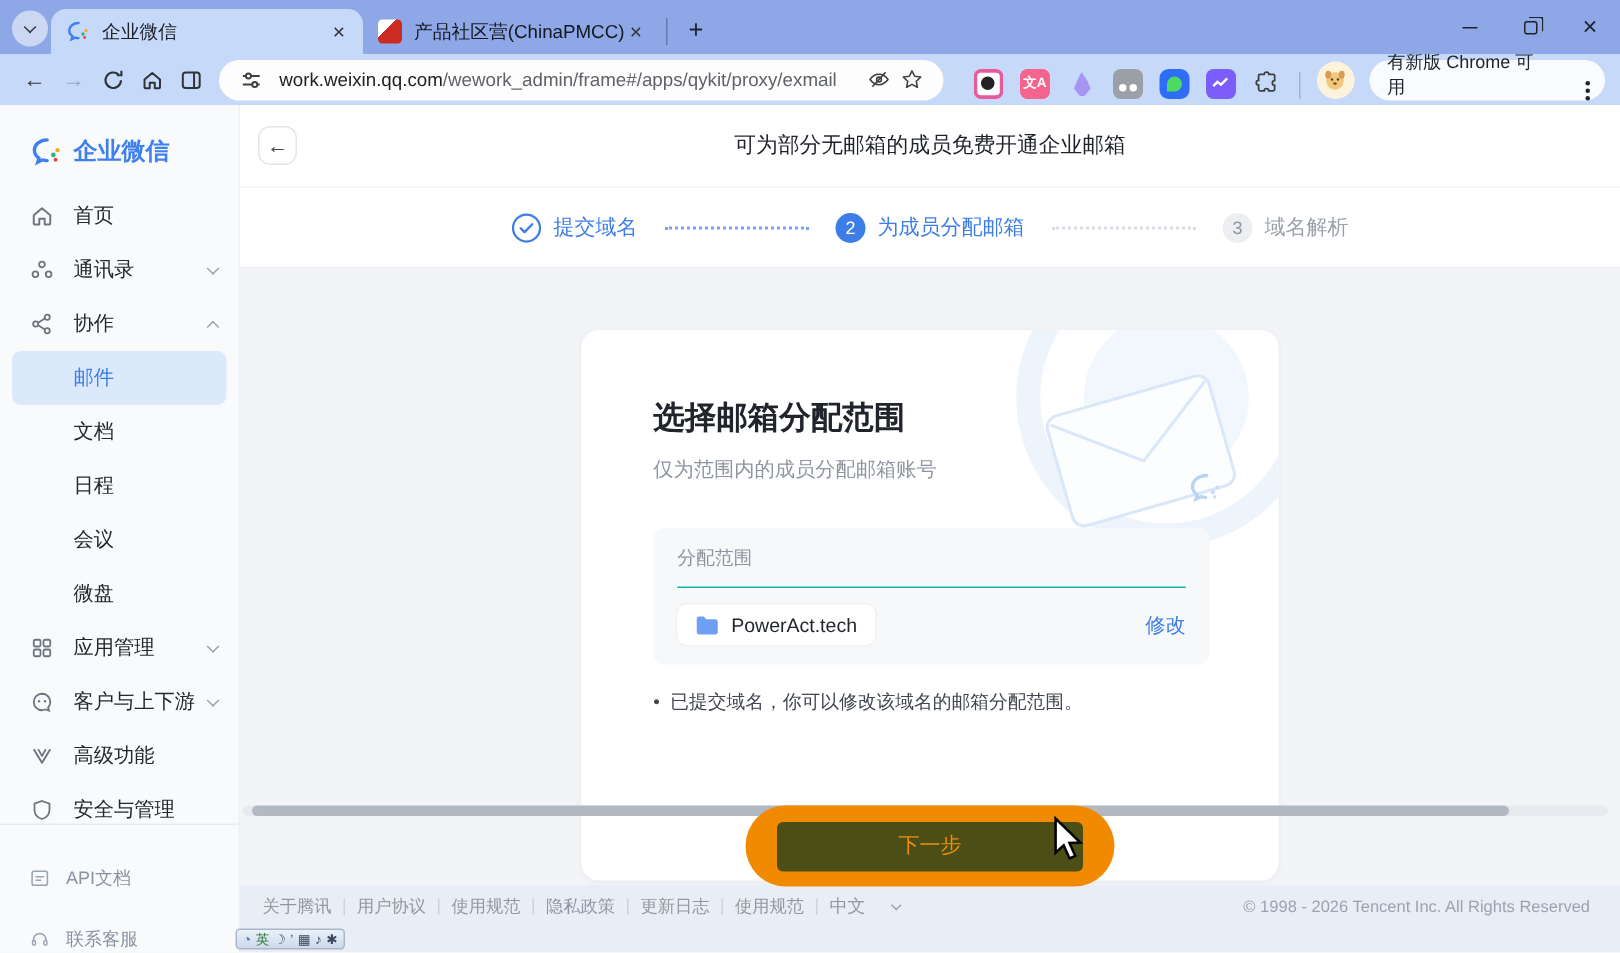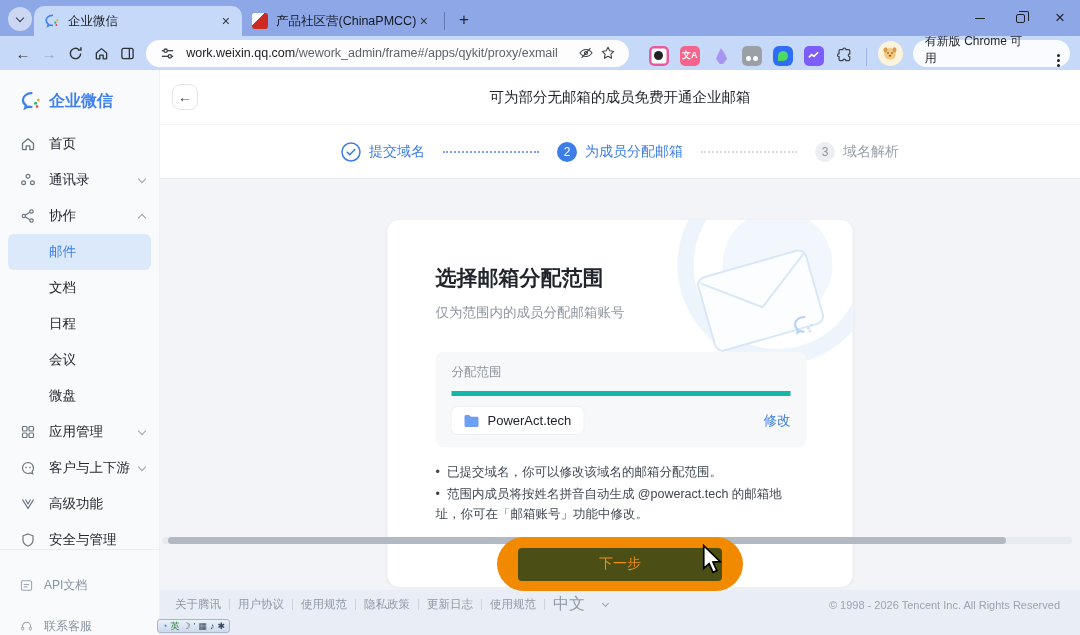--- a/index.html
+++ b/index.html
@@ -80,39 +80,39 @@
   .step.pending .slabel { color:#9aa1ab; }
   .conn { width:96px; border-top:2px dotted #78a3ec; margin:0 18px; }
   .conn.gray { border-top-color:#d8dce1; }
 
   .content { position:absolute; left:0; right:0; top:110px; bottom:45px; background:#f2f4f7; }
   .card { position:absolute; left:50%; transform:translateX(-50%); top:40px; width:465px; height:367px; background:#fff; border-radius:12px; box-shadow:0 1px 4px rgba(30,40,60,.05); overflow:hidden; }
   .card-deco { position:absolute; top:0; right:0; width:240px; height:160px; pointer-events:none; }
   .c-title { margin:44px 48px 0; font-size:21px; font-weight:bold; color:#21252b; position:relative; }
   .c-sub { margin:12px 48px 0; font-size:13.5px; color:#8f959e; position:relative; }
   .scope-box { margin:30px 46px 0 48px; background:#f7f8fa; border-radius:8px; padding:0 16px; position:relative; }
-  .scope-label { padding:12px 0 10px; font-size:12.5px; color:#8f959e; border-bottom:5px solid #14b8a6; }
+  .scope-label { padding:12px 0 10px; font-size:12.5px; color:#8f959e; border-bottom:1px solid #14b8a6; }
   .scope-row { padding:11px 0 13px; display:flex; align-items:center; }
   .chip { background:#fff; border-radius:6px; padding:6px 12px; display:flex; align-items:center; gap:8px; font-size:13px; color:#21252b; box-shadow:0 0 0 1px #f0f1f3; }
   .modify { margin-left:auto; color:#3d7de8; font-size:13.5px; }
   .bullets { margin:15px 48px 0; font-size:12.5px; color:#41464f; line-height:20px; }
   .bullet-row { margin-bottom:2px; }
   .bullet-dot { margin-right:7px; }
 
   .next-hl { position:absolute; left:50%; transform:translateX(-50%); top:467px; width:246px; height:54px; background:#f28a00; border-radius:27px; display:flex; align-items:center; justify-content:center; z-index:40; }
   .next-btn { width:204px; height:33px; background:#4c4f15; border-radius:4px; color:#ef8f0a; font-size:14px; display:flex; align-items:center; justify-content:center; }
   .cursor { position:absolute; left:203px; top:7px; z-index:50; }
 
   .hscroll { position:absolute; left:2px; right:8px; bottom:46px; height:7px; border-radius:4px; background:#e7eaef; z-index:10; }
   .hthumb { position:absolute; left:6px; top:0; width:838px; height:7px; border-radius:4px; background:#b3b9c3; }
 
   .footer { position:absolute; left:0; right:0; bottom:0; height:45px; background:#e9eef6; display:flex; align-items:center; padding:0 20px 16px 15px; z-index:5; }
   .flink { font-size:11.5px; color:#8f98a5; }
   .fsep { width:1px; height:11px; background:#ccd3dc; margin:0 8px; }
-  .flang { display:flex; align-items:center; gap:18px; font-size:16px; color:#8f98a5; }
+  .flang { display:flex; align-items:center; gap:18px; font-size:12px; color:#8f98a5; }
   .fcaret { width:5px;height:5px;border-right:1.2px solid #9aa3b0;border-bottom:1.2px solid #9aa3b0;transform:rotate(45deg);margin-top:-2px;}
   .copyright { margin-left:auto; font-size:11px; color:#9aa3b0; }
 
   .ime { position:absolute; left:157px; top:619px; height:14px; background:linear-gradient(#eaf1fa,#cdd9ea); border:1px solid #a9b6c9; border-radius:3px; display:flex; align-items:center; gap:3px; padding:0 4px; z-index:60; font-size:9px; color:#3c4a5e; }
   .ime i { font-style:normal; line-height:12px; }
 </style>
 </head>
 <body>
 
 <div class="win">
@@ -423,21 +423,20 @@
                     <path d="M1 2.5C1 1.7 1.7 1 2.5 1h3.2l1.6 1.8h6.2c.8 0 1.5.7 1.5 1.5v7.2c0 .8-.7 1.5-1.5 1.5h-11C1.7 13 1 12.3 1 11.5z" fill="#6d9ff2"></path>
                   </svg>
                 <span>PowerAct.tech</span>
               </div>
               <span class="modify">修改</span>
             </div>
           </div>
 
           <div class="bullets">
             <div class="bullet-row"><span class="bullet-dot">•</span><span>已提交域名，你可以修改该域名的邮箱分配范围。</span></div>
-            <div class="bullet-row"><span class="bullet-dot">•</span><span>范围内成员将按姓名拼音自动生成 @poweract.tech 的邮箱地址，你可在「邮箱账号」功能中修改。</span></div>
           </div>
         </div>
 
         <div class="hscroll">
           <div class="hthumb"></div>
         </div>
       </div>
 
       <div class="next-hl">
         <div class="next-btn">下一步</div>

